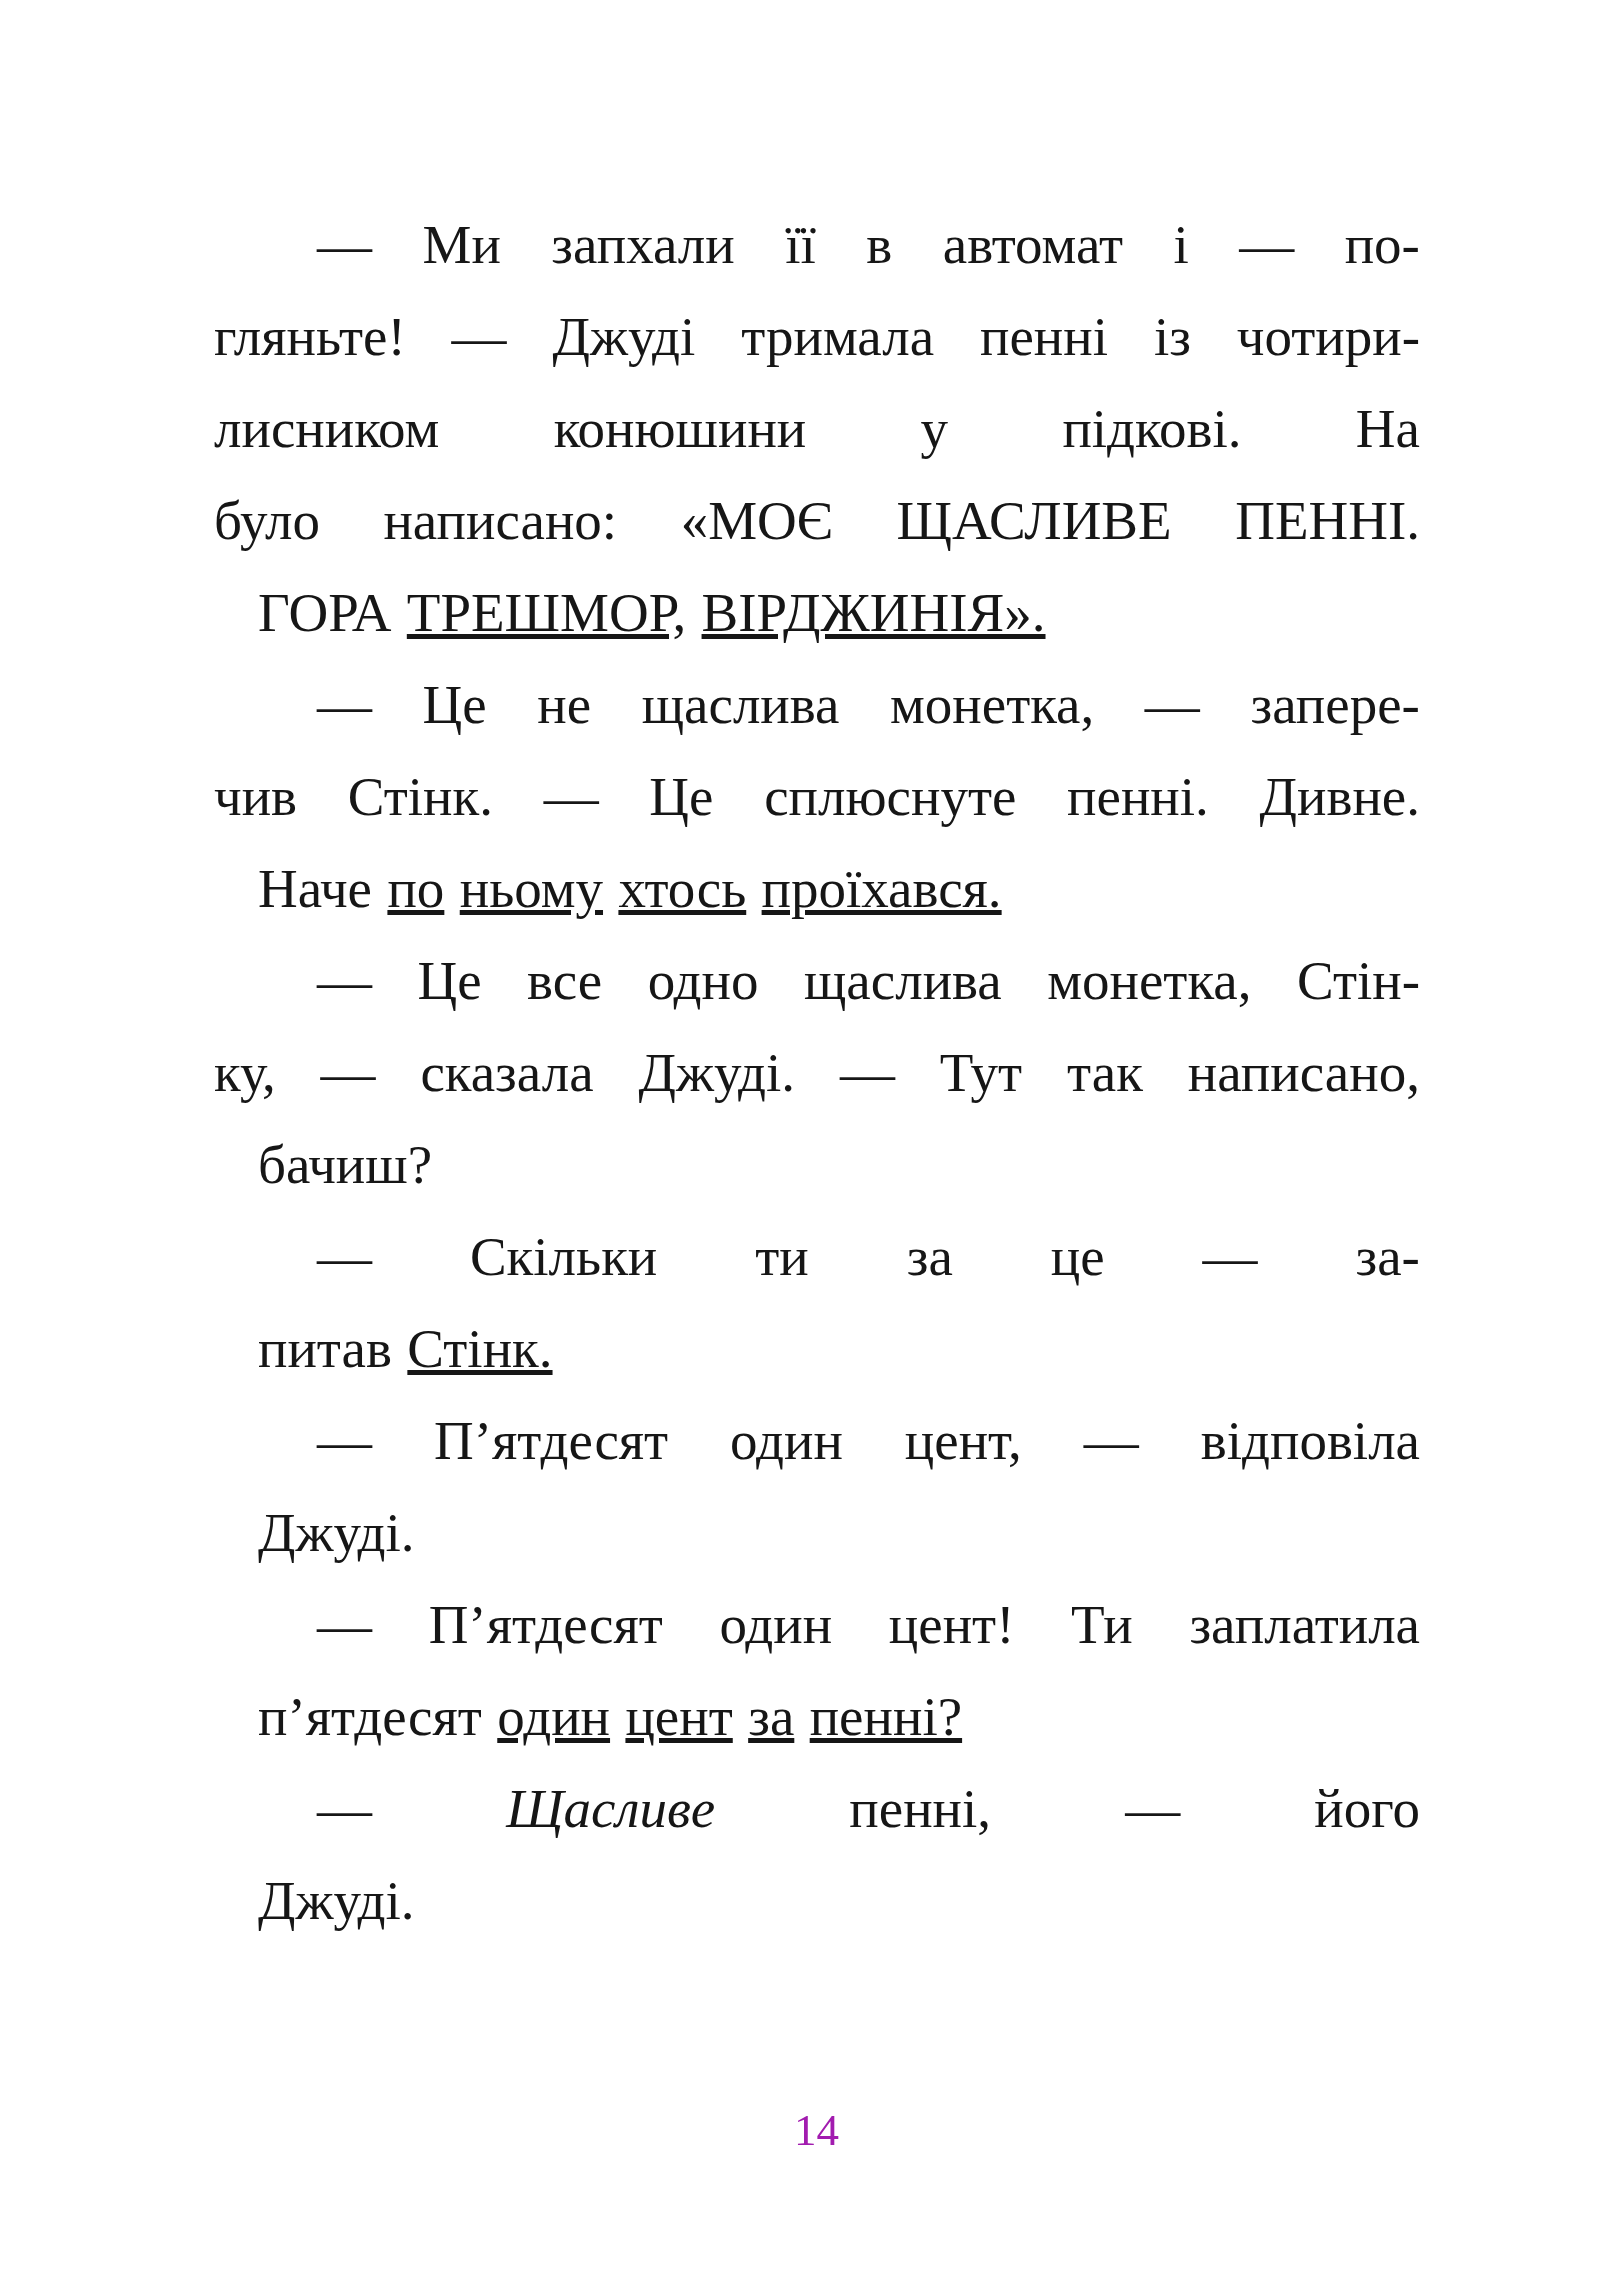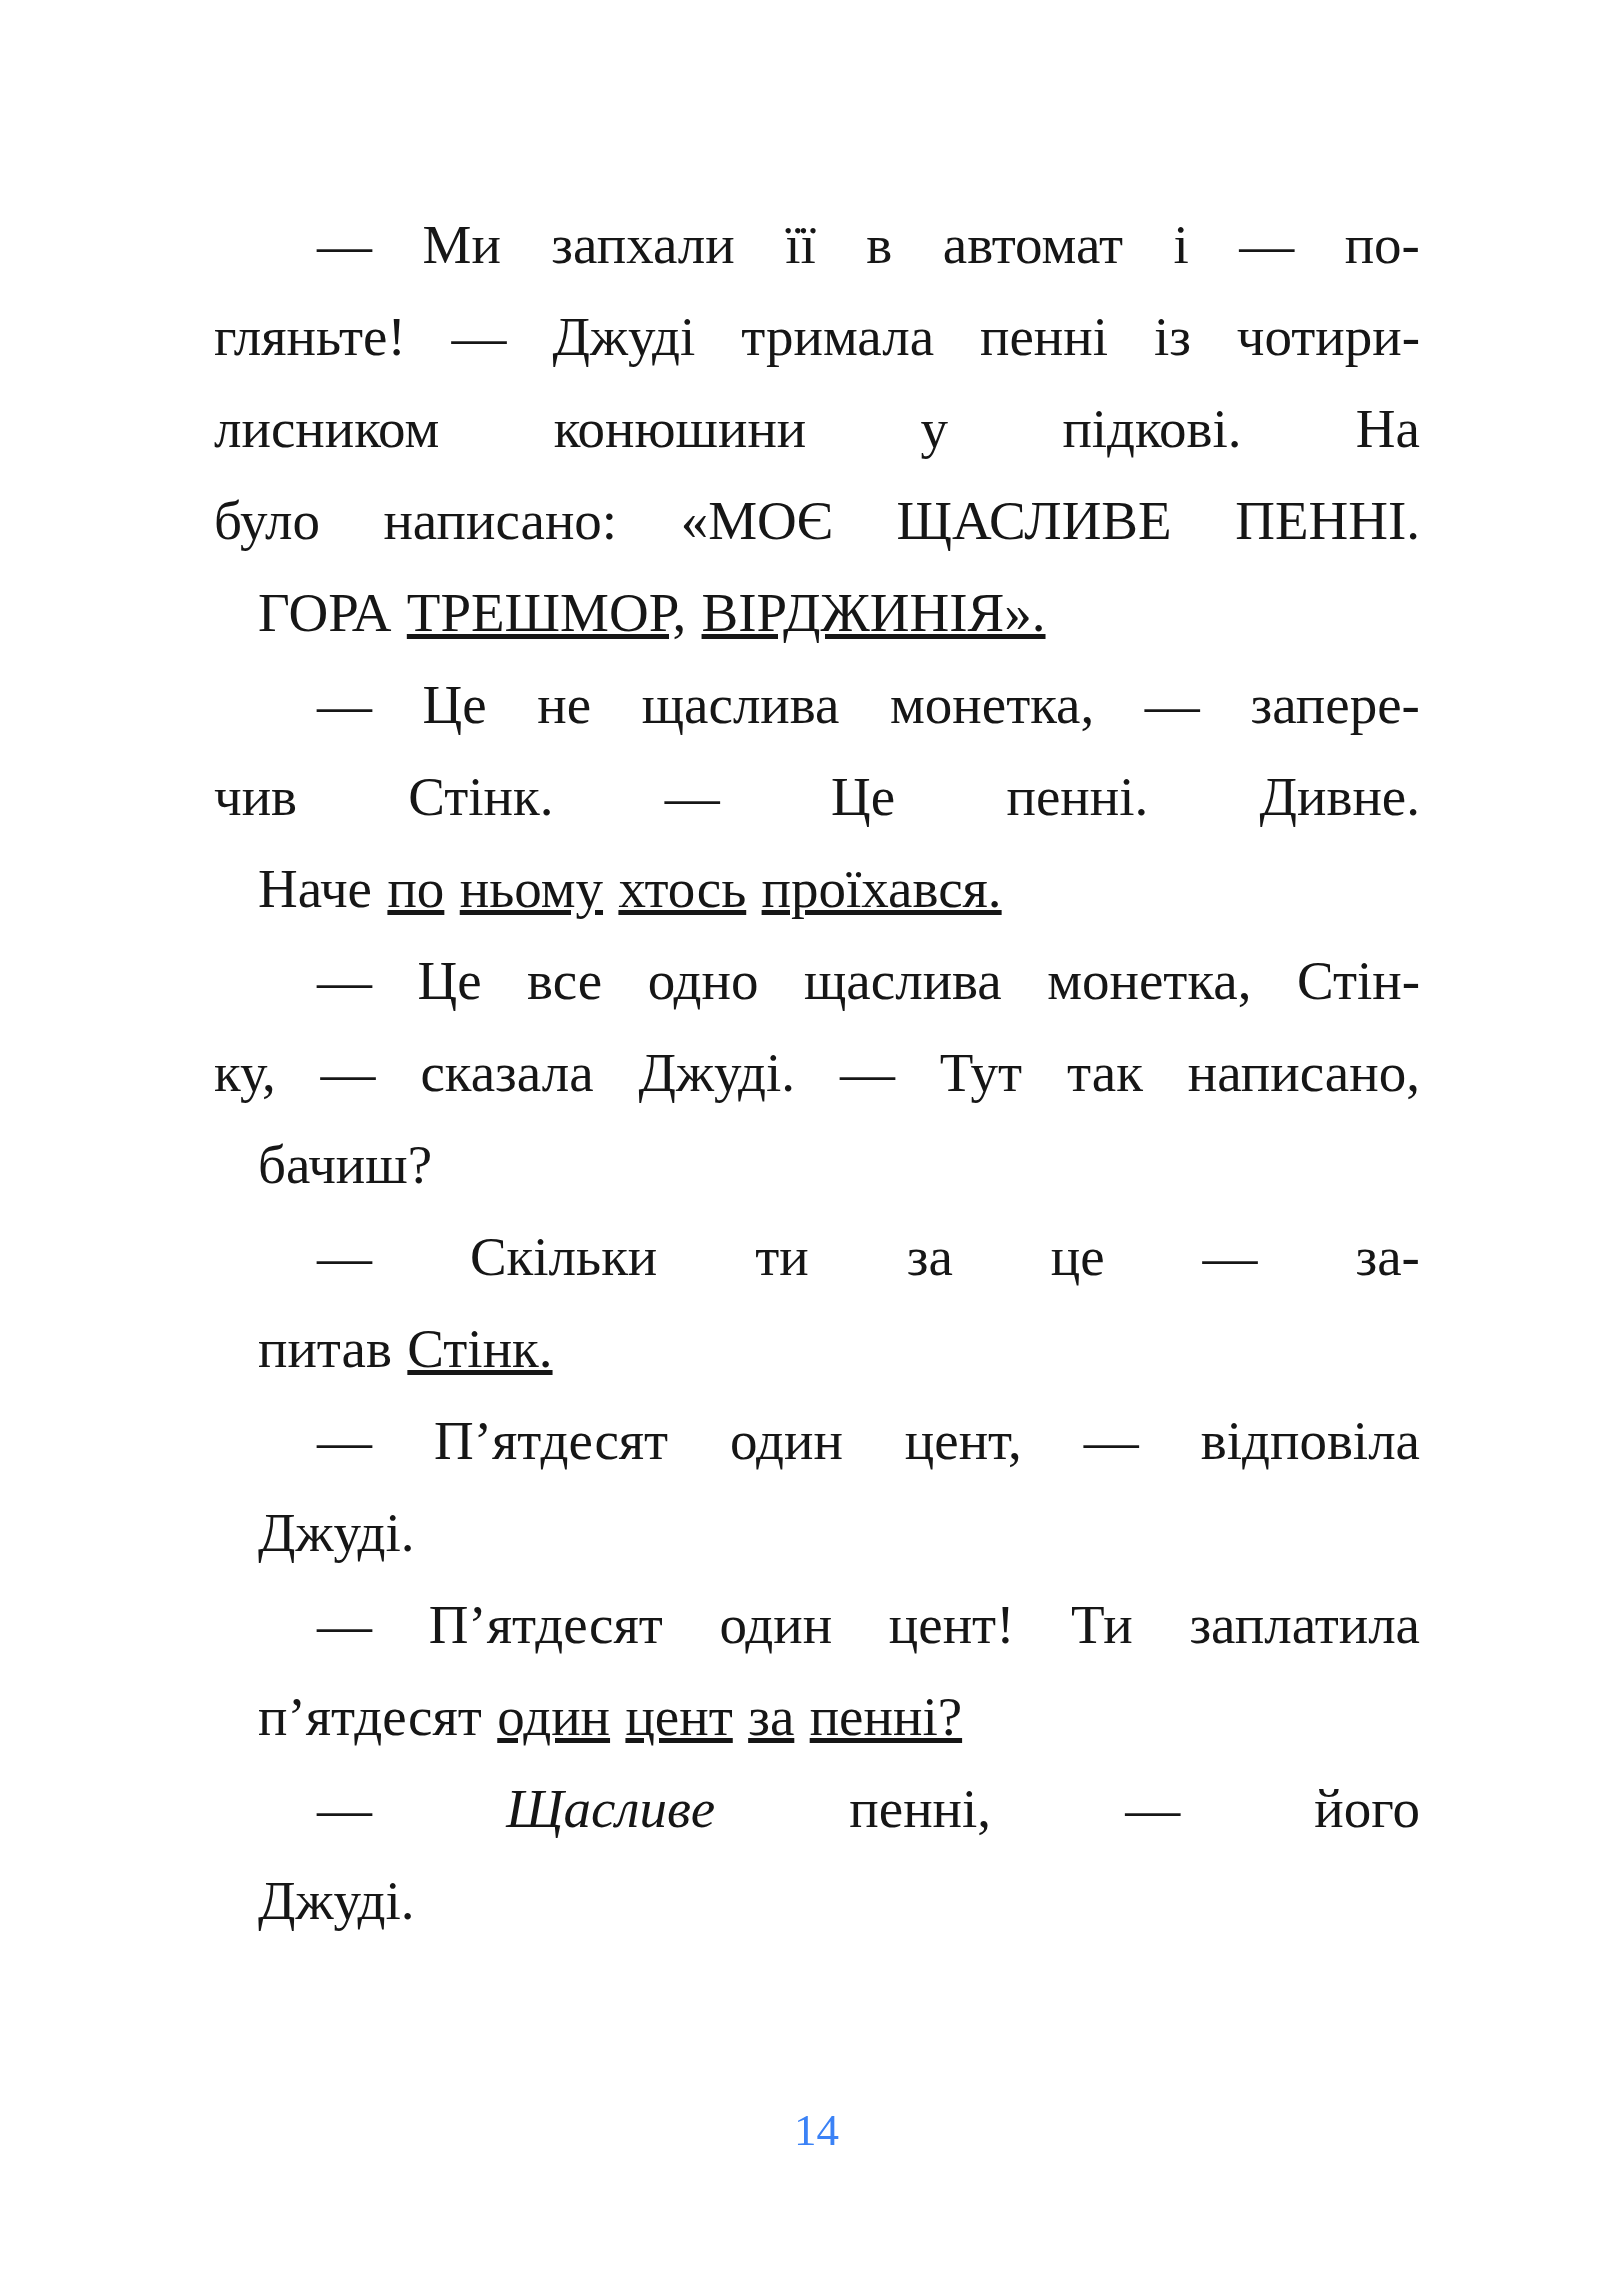--- a/index.html
+++ b/index.html
@@ -56,21 +56,21 @@
     font-style: italic;
   }
   .page-number {
     position: absolute;
     left: 0;
     width: 1613px;
     top: 2101px;
     text-align: center;
     font-size: 45px;
     line-height: 59px;
-    color: #3b82f6;
+    color: #a21caf;
   }
   .page-number span { position: relative; left: 10px; }
 </style>
 </head>
 <body>
 
 <div class="page">
   <div class="text-block" id="text-block">
       <div class="line full indent">
         <span class="word">—</span>
@@ -118,20 +118,21 @@
         <span class="word">щаслива</span>
         <span class="word">монетка,</span>
         <span class="word">—</span>
         <span class="word">запере-</span>
       </div>
       <div class="line full">
         <span class="word">чив</span>
         <span class="word">Стінк.</span>
         <span class="word">—</span>
         <span class="word">Це</span>
+        <span class="word">сплюснуте</span>
         <span class="word">пенні.</span>
         <span class="word">Дивне.</span>
       </div>
       <div class="line last">
         <span class="word">Наче</span>
         <span class="word">по</span>
         <span class="word">ньому</span>
         <span class="word">хтось</span>
         <span class="word">проїхався.</span>
       </div>

